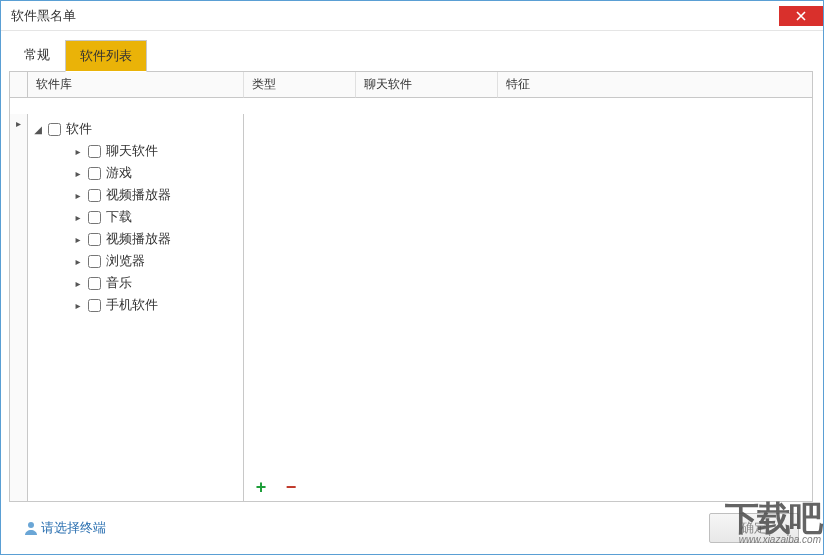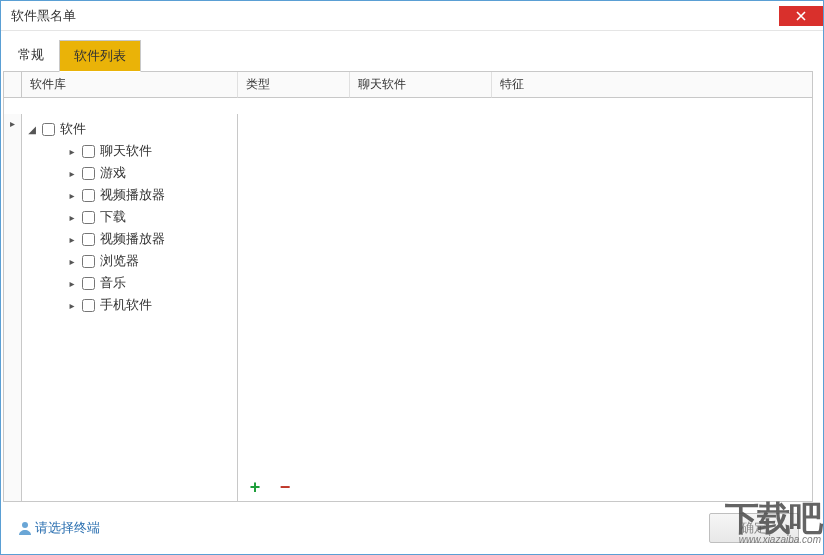--- a/index.html
+++ b/index.html
@@ -2,21 +2,21 @@
 <html><head>
 <meta charset="utf-8">
 <style>
 * { box-sizing: border-box; margin: 0; padding: 0; font-family: "Microsoft YaHei", "SimSun", Arial, sans-serif; }
 html, body { width: 824px; height: 555px; overflow: hidden; background: #fff; }
 .window { width: 824px; height: 555px; border: 1px solid #5a9fd4; display: flex; flex-direction: column; position: relative; }
 .titlebar { height: 30px; background: #fff; display: flex; align-items: center; justify-content: space-between; padding-left: 10px; border-bottom: 1px solid #e5e5e5; }
 .title-text { font-size: 13px; color: #333; }
 .close-btn { width: 44px; height: 20px; background: #d9302c; color: #fff; display: flex; align-items: center; justify-content: center; cursor: pointer; font-size: 14px; margin-right: 0; }
 .close-btn svg { width: 10px; height: 10px; }
-.body-area { flex: 1; padding: 8px 10px 0 2px; display: flex; flex-direction: column; }
+.body-area { flex: 1; padding: 8px 10px 0 8px; display: flex; flex-direction: column; }
 .tabs { display: flex; position: relative; z-index: 2; }
 .tab { padding: 6px 14px; font-size: 13px; color: #333; border: 1px solid transparent; border-bottom: none; cursor: pointer; background: transparent; }
 .tab.active { border-color: #c8c8c8; background: #eab308; border-bottom: 1px solid #fff; position: relative; top: 1px; }
 .panel { flex: 1; border: 1px solid #c8c8c8; margin-top: 0; background: #fff; display: flex; flex-direction: column; gap: 16px; }
 .columns-row { display: flex; height: 26px; align-items: stretch; }
 .rowmark-col { width: 18px; border-bottom: 1px solid #c8c8c8; border-right: 1px solid #c8c8c8; background: #fafafa; }
 .col-header { border-bottom: 1px solid #c8c8c8; border-right: 1px solid #e0e0e0; font-size: 12px; color: #333; display: flex; align-items: center; padding: 0 8px; background: #fafafa; }
 .col-header:last-child { border-right: none; }
 .col1 { width: 216px; }
 .col2 { width: 112px; }

